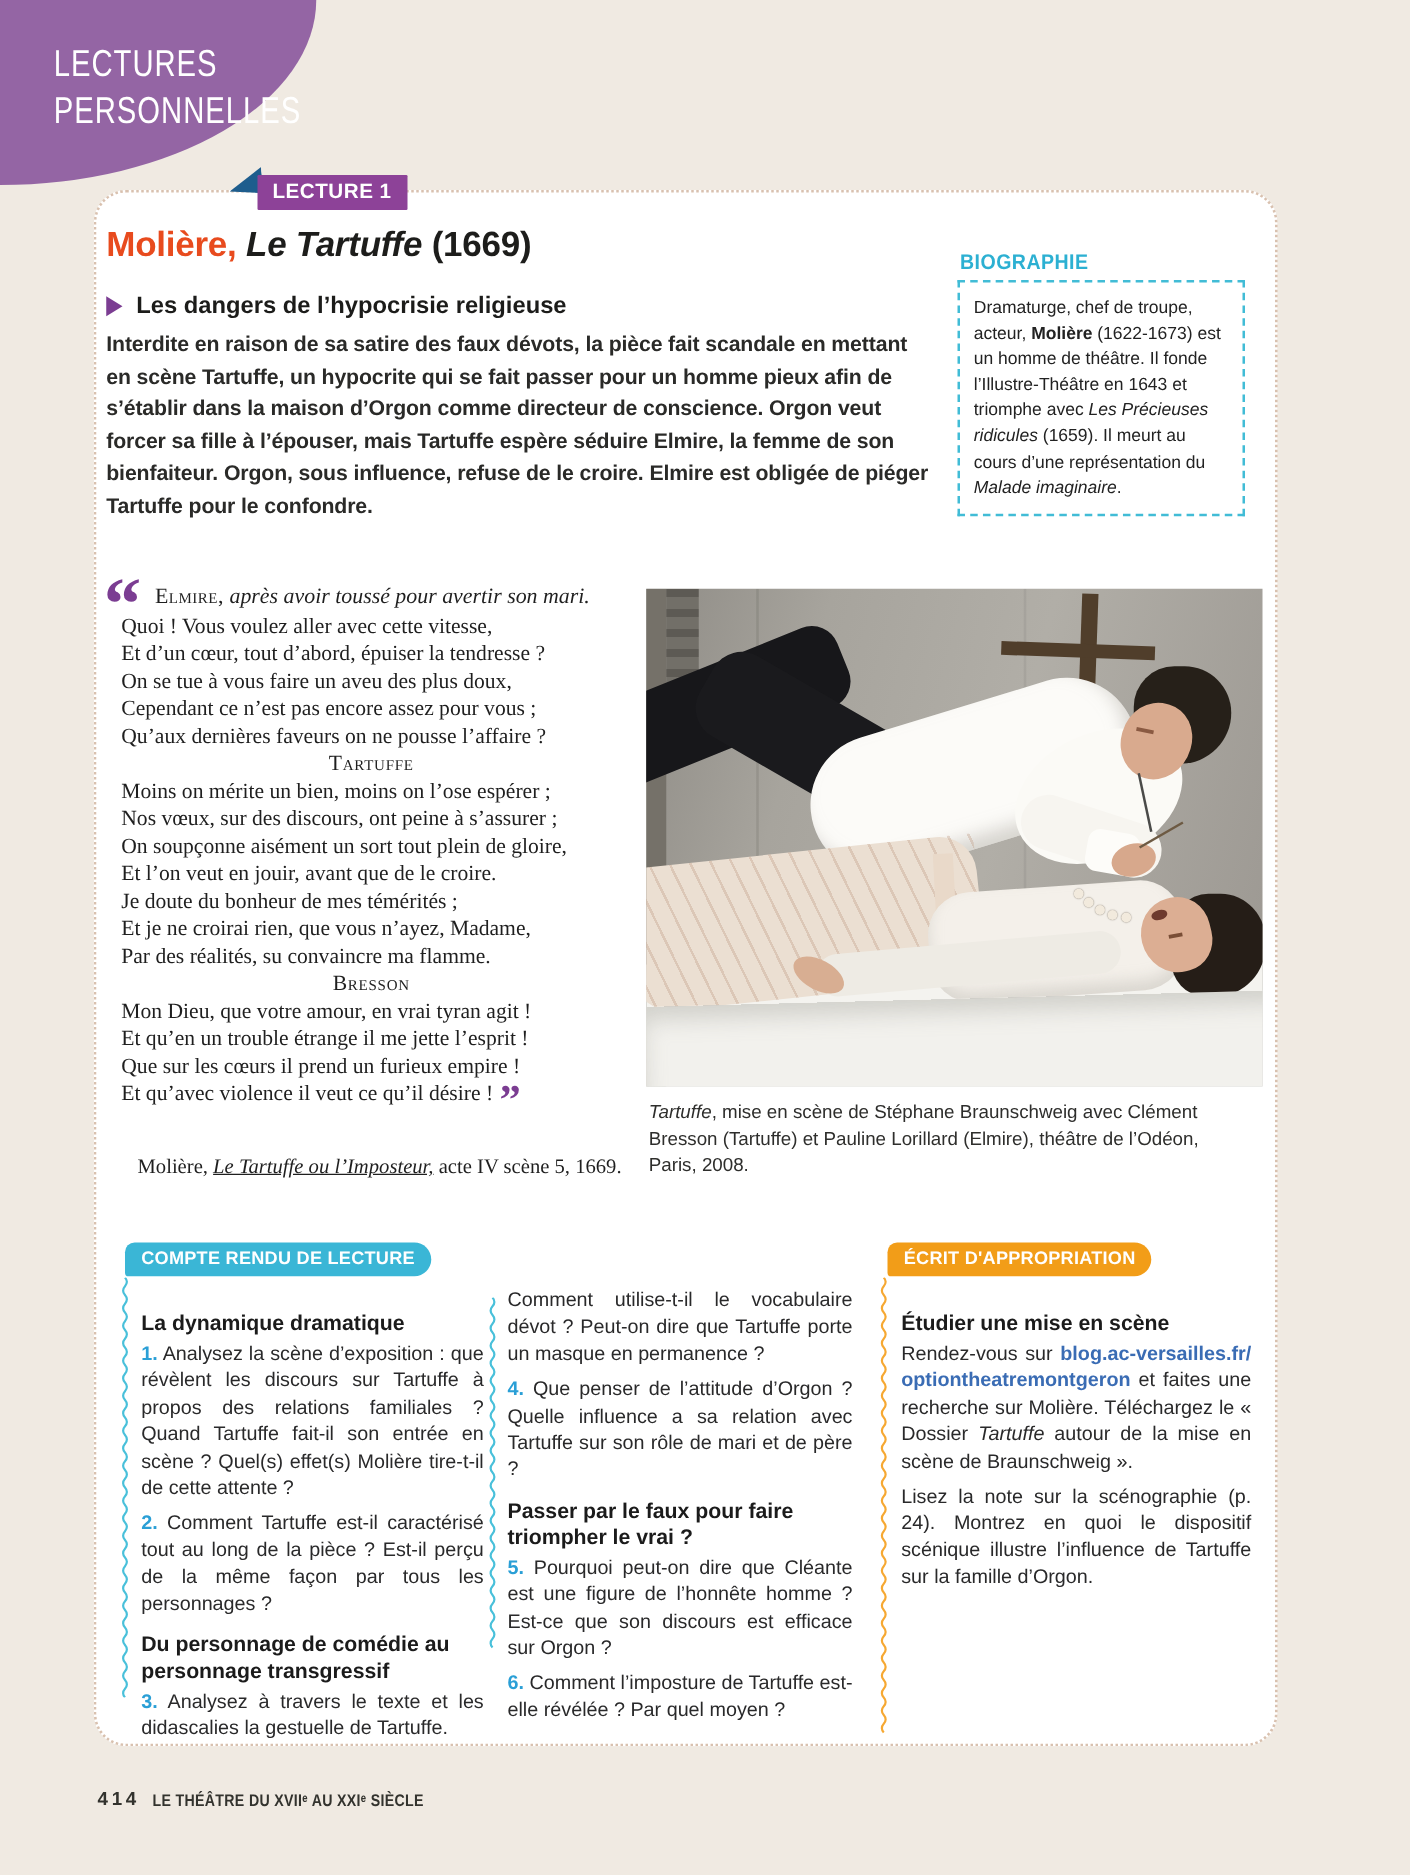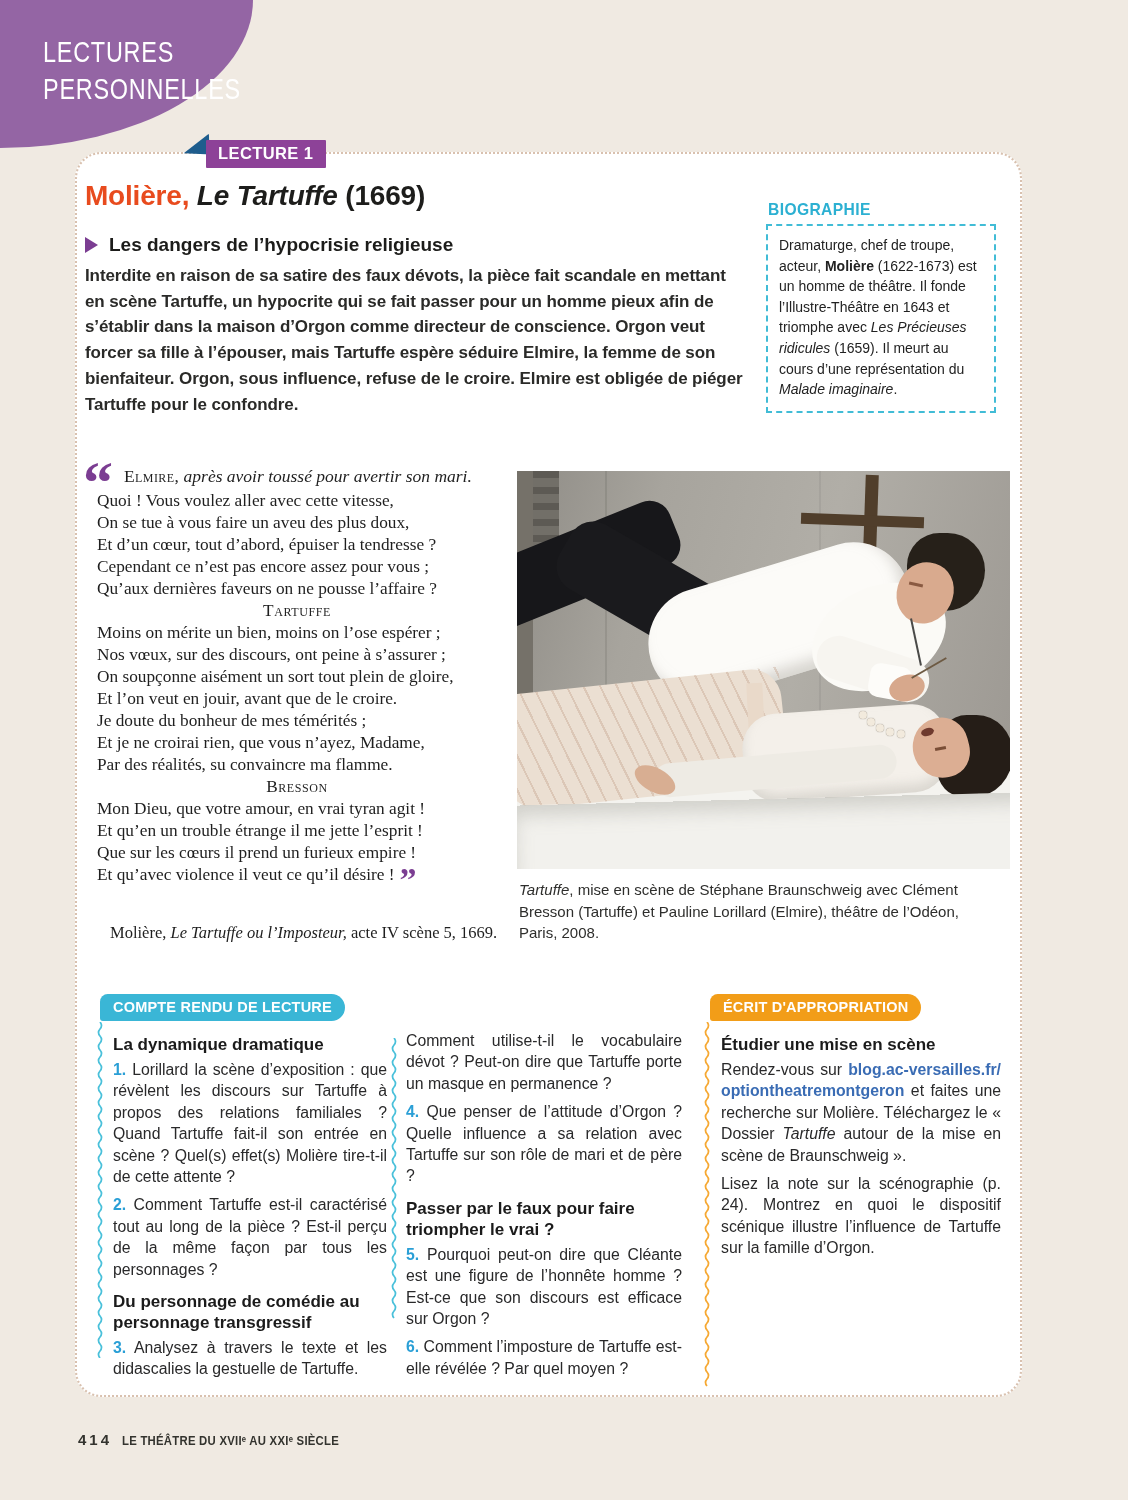--- a/index.html
+++ b/index.html
@@ -47,21 +47,21 @@
          font-size:17.5px;color:#1f1f1f;}
   .quote-opener .sc{font-variant:small-caps;letter-spacing:.4px;}
   .quote-opener .i{font-style:italic;}
   .verse{position:absolute;left:97px;top:490px;width:400px;font-family:"Liberation Serif",serif;
          font-size:17.3px;line-height:22px;color:#1f1f1f;}
   .vspeaker{text-align:center;font-variant:small-caps;letter-spacing:.6px;}
   .qmark-close{color:#7b3d92;font-weight:700;font-size:34px;line-height:0;vertical-align:-11px;
          letter-spacing:-3px;margin-left:5px;}
   .attribution{position:absolute;left:110px;top:923px;font-family:"Liberation Serif",serif;
          font-size:16.5px;color:#1f1f1f;}
-  .attribution .i{font-style:italic;}
+  .attribution .i{font-style:italic;text-decoration:underline;}
   
   .photo{position:absolute;left:517px;top:471px;width:493px;height:398px;overflow:hidden;
          background:linear-gradient(105deg,#8f8c86 0%,#a7a49d 25%,#b1aea7 55%,#9b9791 100%);}
   .photo div{position:absolute;}
   .ph-pillar{left:0;top:0;width:16px;height:100%;background:#757169;}
   .ph-ladder{left:16px;top:0;width:26px;height:88px;
          background:repeating-linear-gradient(180deg,#5d5a54 0 7px,#726f68 7px 16px);}
   .ph-seam1{left:88px;top:0;width:2px;height:300px;background:rgba(50,50,45,.12);}
   .ph-seam2{left:302px;top:0;width:2px;height:260px;background:rgba(50,50,45,.08);}
   .ph-crossv{left:347px;top:4px;width:13px;height:103px;background:#503e2b;transform:rotate(2deg);}
@@ -103,21 +103,21 @@
   .cr-badge{position:absolute;left:100px;top:994px;background:#3ab6d6;color:#fff;font-weight:700;
          font-size:14.5px;padding:5px 13px 6px;border-radius:8px 14px 14px 3px;letter-spacing:.2px;}
   .ea-badge{position:absolute;left:710px;top:994px;background:#f29d18;color:#fff;font-weight:700;
          font-size:14.5px;padding:5px 13px 6px;border-radius:8px 14px 14px 3px;letter-spacing:.2px;}
   .wave{position:absolute;}
   .col{position:absolute;top:1030px;font-size:15.8px;line-height:21.4px;color:#29292a;text-align:justify;}
   .col1{left:113px;width:274px;}
   .col2{left:406px;width:276px;}
   .col3{left:721px;width:280px;}
   .col h4{font-size:17px;line-height:21px;margin:11px 0 4px;color:#1b1b1b;text-align:left;}
-  .col h4.first{margin-top:4px;}
+  .col h4.first{margin-top:18px;}
   .col p{margin:0 0 7px;}
   .qnum{color:#2a9fd6;font-weight:700;}
   .link{color:#3a6cb4;font-weight:700;word-break:break-all;text-decoration:none;}
   .col3 .i{font-style:italic;}
   
   .page-num{position:absolute;left:78px;top:1431px;font-size:15px;font-weight:700;letter-spacing:3px;color:#33332e;}
   .chapter{position:absolute;left:122px;top:1433px;font-size:13.5px;font-weight:700;letter-spacing:.3px;
          color:#33332e;transform:scaleX(.84);transform-origin:left;white-space:nowrap;}
 </style>
 </head>
@@ -152,22 +152,22 @@
   <div class="bio-box">
     <span>Dramaturge, chef de troupe, acteur, </span><span class="b">Molière</span><span> (1622-1673) est un homme de théâtre. Il fonde l’Illustre-Théâtre en 1643 et triomphe avec </span><span class="i">Les Précieuses ridicules</span><span> (1659). Il meurt au cours d’une représentation du </span><span class="i">Malade imaginaire</span><span>.</span>
   </div>
 
   <div class="qmark-open">“</div>
   <div class="quote-opener">
     <span class="sc">Elmire,</span><span class="i"> après avoir toussé pour avertir son mari.</span>
   </div>
   <div class="verse">
     <div>Quoi ! Vous voulez aller avec cette vitesse,</div>
+    <div>Et d’un cœur, tout d’abord, épuiser la tendresse ?</div>
     <div>On se tue à vous faire un aveu des plus doux,</div>
-    <div>Et d’un cœur, tout d’abord, épuiser la tendresse ?</div>
     <div>Cependant ce n’est pas encore assez pour vous ;</div>
     <div>Qu’aux dernières faveurs on ne pousse l’affaire ?</div>
     <div class="vspeaker">Tartuffe</div>
     <div>Moins on mérite un bien, moins on l’ose espérer ;</div>
     <div>Nos vœux, sur des discours, ont peine à s’assurer ;</div>
     <div>On soupçonne aisément un sort tout plein de gloire,</div>
     <div>Et l’on veut en jouir, avant que de le croire.</div>
     <div>Je doute du bonheur de mes témérités ;</div>
     <div>Et je ne croirai rien, que vous n’ayez, Madame,</div>
     <div>Par des réalités, su convaincre ma flamme.</div>
@@ -230,21 +230,21 @@
   </svg>
   <svg class="wave" style="left:390px;top:1038px;" width="8" height="284">
     <path class="wavepath" stroke="#49c0da" stroke-width="1.7" fill="none" d="M4 0 Q7 3.5 4 7 T4 14 T4 21 T4 28 T4 35 T4 42 T4 49 T4 56 T4 63 T4 70 T4 77 T4 84 T4 91 T4 98 T4 105 T4 112 T4 119 T4 126 T4 133 T4 140 T4 147 T4 154 T4 161 T4 168 T4 175 T4 182 T4 189 T4 196 T4 203 T4 210 T4 217 T4 224 T4 231 T4 238 T4 245 T4 252 T4 259 T4 266 T4 273 T4 280"></path>
   </svg>
   <svg class="wave" style="left:703px;top:1022px;" width="8" height="368">
     <path class="wavepath" stroke="#f6a832" stroke-width="1.7" fill="none" d="M4 0 Q7 3.5 4 7 T4 14 T4 21 T4 28 T4 35 T4 42 T4 49 T4 56 T4 63 T4 70 T4 77 T4 84 T4 91 T4 98 T4 105 T4 112 T4 119 T4 126 T4 133 T4 140 T4 147 T4 154 T4 161 T4 168 T4 175 T4 182 T4 189 T4 196 T4 203 T4 210 T4 217 T4 224 T4 231 T4 238 T4 245 T4 252 T4 259 T4 266 T4 273 T4 280 T4 287 T4 294 T4 301 T4 308 T4 315 T4 322 T4 329 T4 336 T4 343 T4 350 T4 357 T4 364"></path>
   </svg>
 
   <div class="col col1">
     <h4 class="first">La dynamique dramatique</h4>
-    <p class="q"><span class="qnum">1.</span> <span>Lorillard la scène d’exposition : que révèlent les discours sur Tartuffe à propos des relations familiales ? Quand Tartuffe fait-il son entrée en scène ? Quel(s) effet(s) Molière tire-t-il de cette attente ?</span></p>
+    <p class="q"><span class="qnum">1.</span> <span>Analysez la scène d’exposition : que révèlent les discours sur Tartuffe à propos des relations familiales ? Quand Tartuffe fait-il son entrée en scène ? Quel(s) effet(s) Molière tire-t-il de cette attente ?</span></p>
     <p class="q"><span class="qnum">2.</span> <span>Comment Tartuffe est-il caractérisé tout au long de la pièce ? Est-il perçu de la même façon par tous les personnages ?</span></p>
     <h4>Du personnage de comédie au personnage transgressif</h4>
     <p class="q"><span class="qnum">3.</span> <span>Analysez à travers le texte et les didascalies la gestuelle de Tartuffe.</span></p>
   </div>
 
   <div class="col col2">
     <p class="q">Comment utilise-t-il le vocabulaire dévot ? Peut-on dire que Tartuffe porte un masque en permanence ?</p>
     <p class="q"><span class="qnum">4.</span> <span>Que penser de l’attitude d’Orgon ? Quelle influence a sa relation avec Tartuffe sur son rôle de mari et de père ?</span></p>
     <h4>Passer par le faux pour faire triompher le vrai ?</h4>
     <p class="q"><span class="qnum">5.</span> <span>Pourquoi peut-on dire que Cléante est une figure de l’honnête homme ? Est-ce que son discours est efficace sur Orgon ?</span></p>

